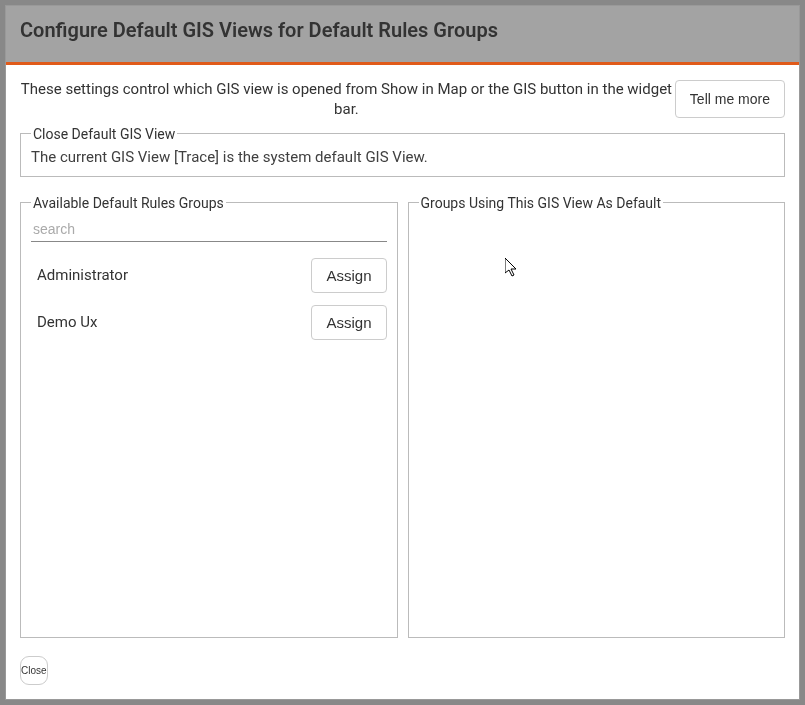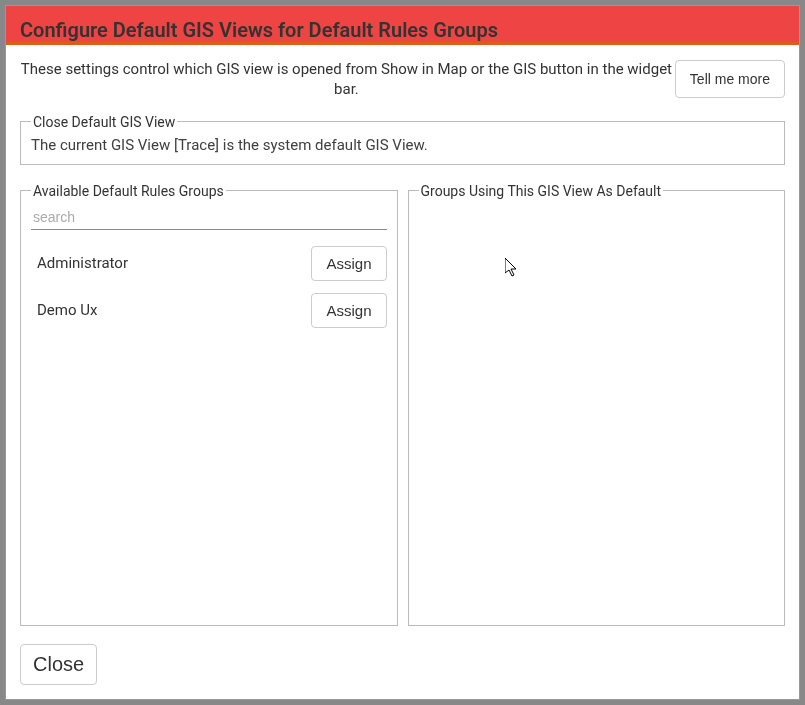--- a/index.html
+++ b/index.html
@@ -19,40 +19,40 @@
       top: 5px;
       left: 5px;
       right: 5px;
       bottom: 5px;
       background: #fff;
       border: 1px solid #999;
       display: flex;
       flex-direction: column;
     }
     .dialog-header {
-      background: #ef4444;
-      padding: 12px 14px 0 14px;
+      background: #a3a3a3;
+      padding: 12px 14px 20px 14px;
       border-bottom: 3px solid #e05a1a;
     }
     .dialog-title {
       font-size: 20px;
       font-weight: 600;
       color: #333;
     }
     .dialog-body {
       padding: 14px 14px 14px 14px;
       flex: 1;
       display: flex;
       flex-direction: column;
     }
     .description-row {
       display: flex;
       align-items: center;
       gap: 2px;
-      margin-bottom: 14px;
+      margin-bottom: 6px;
     }
     .description-text {
       flex: 1;
       font-size: 15px;
       color: #333;
       text-align: center;
       line-height: 1.35;
     }
     .btn {
       background: #fff;
@@ -123,22 +123,23 @@
       color: #333;
     }
     .assign-btn {
       padding: 8px 14px;
       font-size: 15px;
     }
     .dialog-footer {
       padding-top: 18px;
     }
     .close-btn {
-      padding: 8px 12px;
-      font-size: 20px;
+      padding: 8px 0;
+      font-size: 10px;
+      border-radius: 9px;
     }
     .cursor {
       position: absolute;
       top: 258px;
       left: 505px;
       pointer-events: none;
       font-size: 18px;
       color: #000;
     }
   </style>

